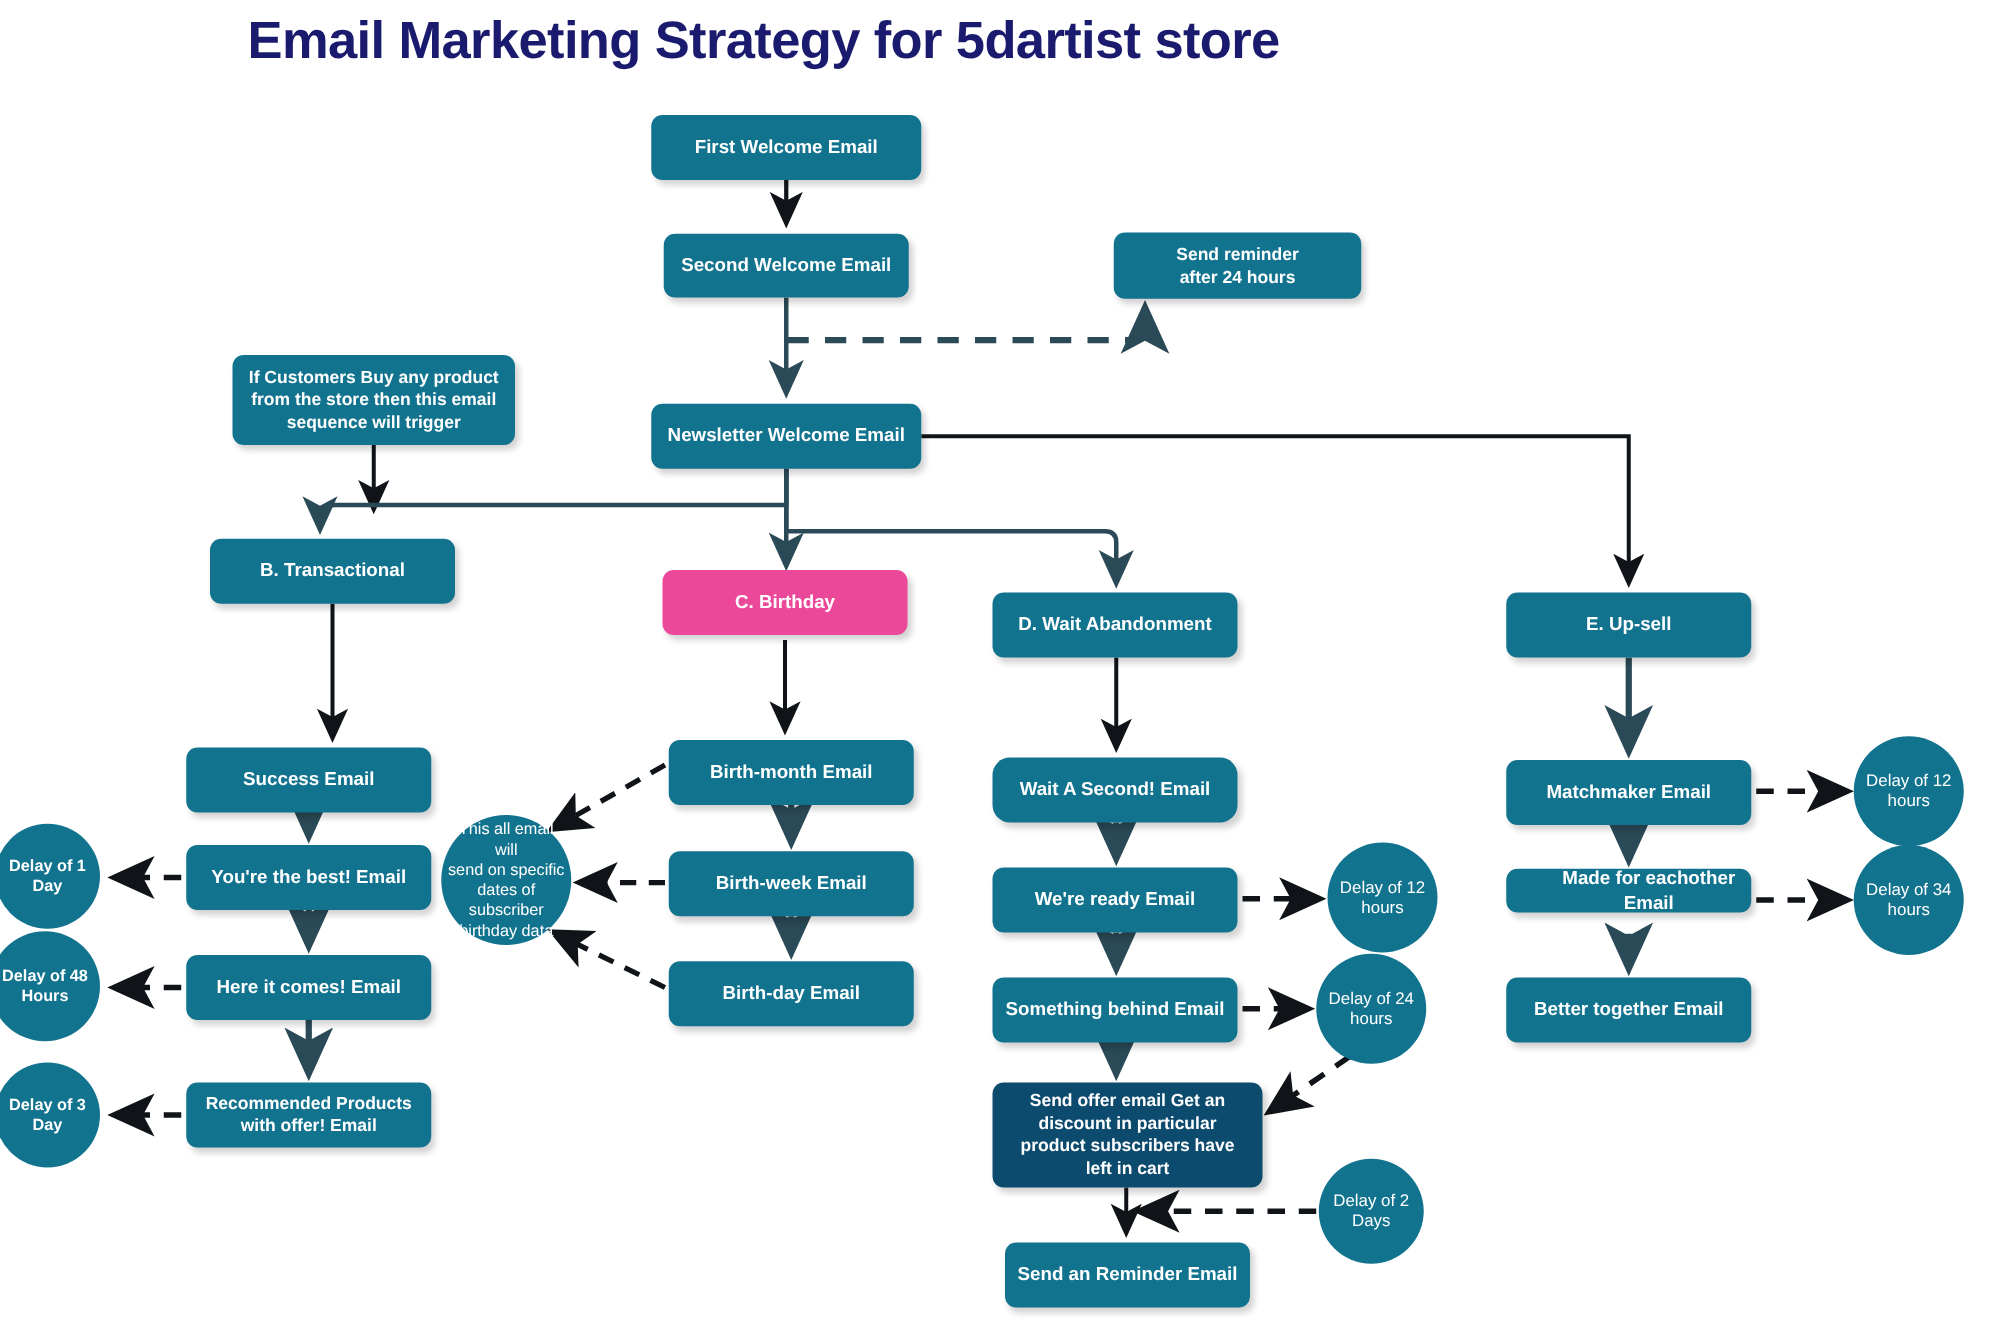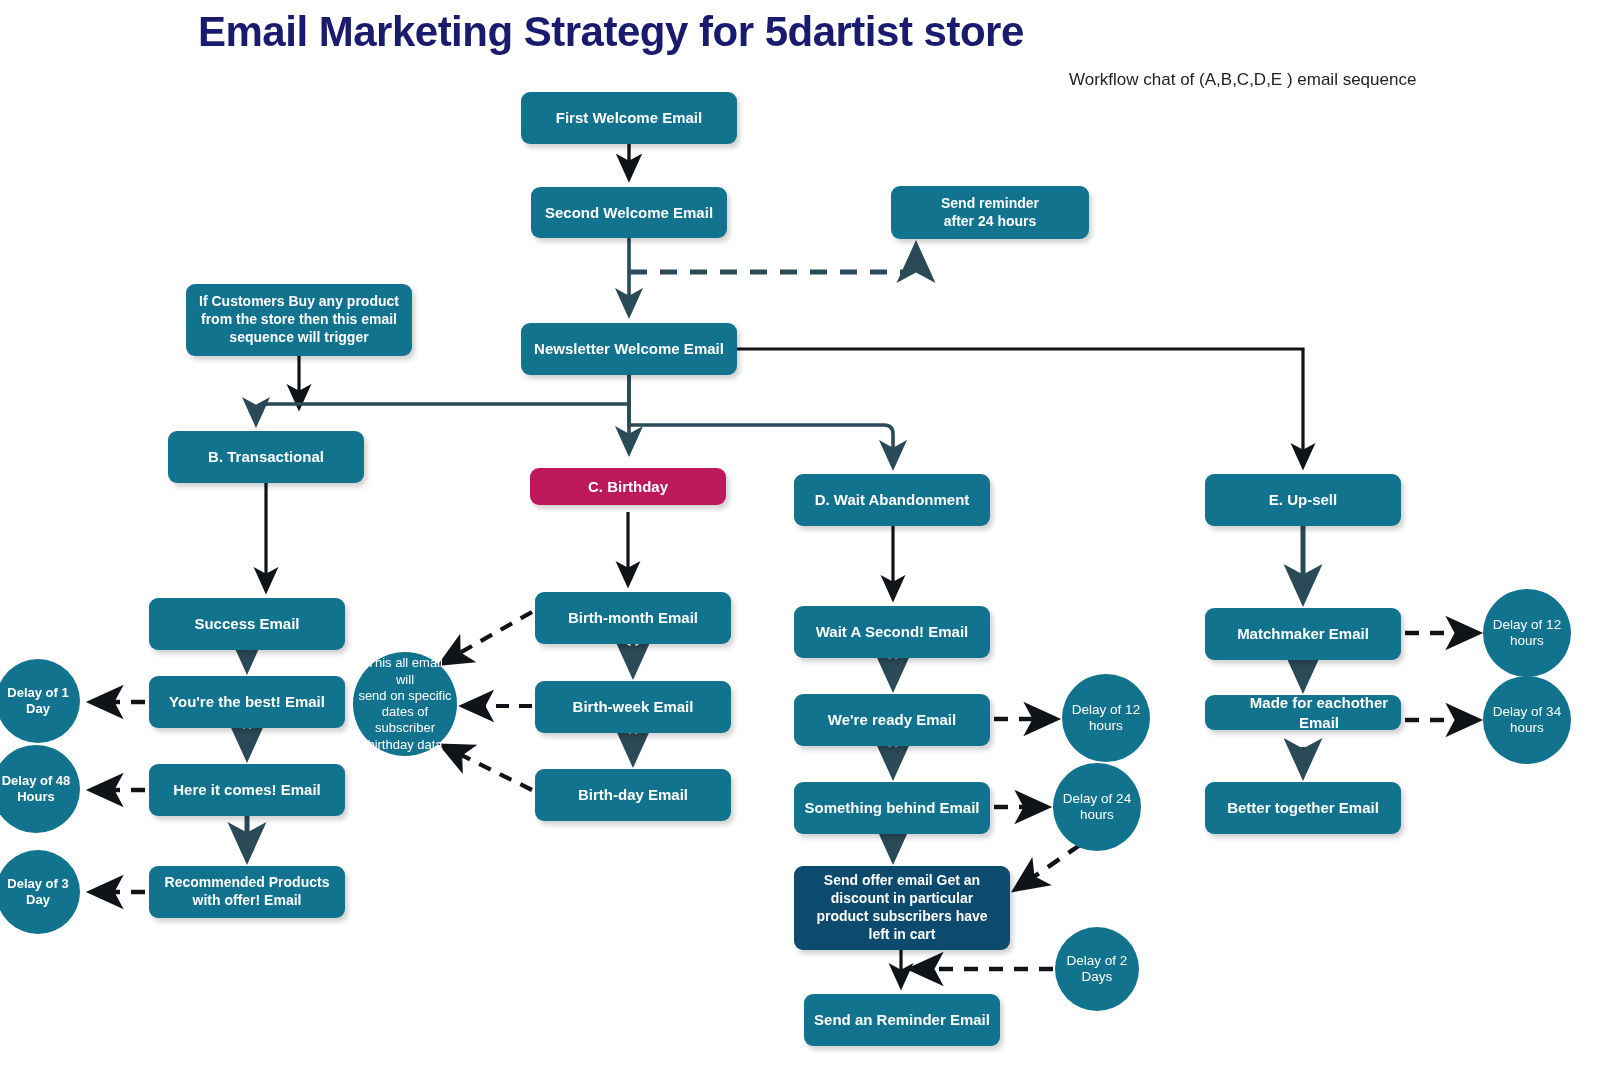--- a/index.html
+++ b/index.html
@@ -41,21 +41,20 @@
   }
   .circle.thin{font-weight:400;font-size:13.5px;}
   .circle.note{font-weight:400;font-size:13px;line-height:1.25;}
 </style>
 </head>
 <body>
 
 <div id="canvas">
 
   <div class="title">Email Marketing Strategy for 5dartist store</div>
-  <div class="subtitle">Workflow chat of (A,B,C,D,E ) email sequence</div>
 
   <svg id="edges" viewBox="0 0 1601 1074">
     <defs>
       <marker id="ar" markerWidth="9" markerHeight="9" refX="7.2" refY="4.5" orient="auto">
         <path d="M0,0.6 L8.6,4.5 L0,8.4 L2.1,4.5 Z" fill="#2b4a57"></path>
       </marker>
       <marker id="ark" markerWidth="9" markerHeight="9" refX="7.2" refY="4.5" orient="auto">
         <path d="M0,0.6 L8.6,4.5 L0,8.4 L2.1,4.5 Z" fill="#101418"></path>
       </marker>
     </defs>
@@ -171,31 +170,31 @@
     </g>
   </svg>
 
   <div id="nodes">
       <div class="node" style="left: 521px; top: 92px; width: 216px; height: 52px; background: rgb(18, 115, 143);">First Welcome Email</div>
       <div class="node" style="left: 531px; top: 187px; width: 196px; height: 51px; background: rgb(18, 115, 143);">Second Welcome Email</div>
       <div class="node multiline" style="left: 891px; top: 186px; width: 198px; height: 53px; background: rgb(18, 115, 143);">Send reminder<br>after 24 hours</div>
       <div class="node" style="left: 521px; top: 323px; width: 216px; height: 52px; background: rgb(18, 115, 143);">Newsletter Welcome Email</div>
       <div class="node multiline" style="left: 186px; top: 284px; width: 226px; height: 72px; background: rgb(18, 115, 143);">If Customers Buy any product<br>from the store then this email<br>sequence will trigger</div>
       <div class="node" style="left: 168px; top: 431px; width: 196px; height: 52px; background: rgb(18, 115, 143);">B. Transactional</div>
-      <div class="node" style="left: 530px; top: 468px; width: 196px; height: 37px; background: #be185d;">C. Birthday</div>
+      <div class="node" style="left: 530px; top: 456px; width: 196px; height: 52px; background: #ec4899;">C. Birthday</div>
       <div class="node" style="left: 794px; top: 474px; width: 196px; height: 52px; background: rgb(18, 115, 143);">D. Wait Abandonment</div>
       <div class="node" style="left: 1205px; top: 474px; width: 196px; height: 52px; background: rgb(18, 115, 143);">E. Up-sell</div>
       <div class="node" style="left: 149px; top: 598px; width: 196px; height: 52px; background: rgb(18, 115, 143);">Success Email</div>
       <div class="node" style="left: 149px; top: 676px; width: 196px; height: 52px; background: rgb(18, 115, 143);">You're the best! Email</div>
       <div class="node" style="left: 149px; top: 764px; width: 196px; height: 52px; background: rgb(18, 115, 143);">Here it comes! Email</div>
       <div class="node multiline" style="left: 149px; top: 866px; width: 196px; height: 52px; background: rgb(18, 115, 143);">Recommended Products<br>with offer! Email</div>
       <div class="node" style="left: 535px; top: 592px; width: 196px; height: 52px; background: rgb(18, 115, 143);">Birth-month Email</div>
       <div class="node" style="left: 535px; top: 681px; width: 196px; height: 52px; background: rgb(18, 115, 143);">Birth-week Email</div>
       <div class="node" style="left: 535px; top: 769px; width: 196px; height: 52px; background: rgb(18, 115, 143);">Birth-day Email</div>
-      <div class="node" style="left: 794px; top: 606px; width: 196px; height: 52px; background: rgb(18, 115, 143);">Wait A Second! Email</div>
+      <div class="node" style="left: 794px; top: 606px; width: 196px; height: 52px; background: rgb(18, 115, 143); border-radius: 14px;">Wait A Second! Email</div>
       <div class="node" style="left: 794px; top: 694px; width: 196px; height: 52px; background: rgb(18, 115, 143);">We're ready Email</div>
       <div class="node" style="left: 794px; top: 782px; width: 196px; height: 52px; background: rgb(18, 115, 143);">Something behind Email</div>
       <div class="node multiline" style="left: 794px; top: 866px; width: 216px; height: 84px; background: #0c4a6e;">Send offer email Get an<br>discount in particular<br>product subscribers have<br>left in cart</div>
       <div class="node" style="left: 804px; top: 994px; width: 196px; height: 52px; background: rgb(18, 115, 143);">Send an Reminder Email</div>
       <div class="node" style="left: 1205px; top: 608px; width: 196px; height: 52px; background: rgb(18, 115, 143);">Matchmaker Email</div>
       <div class="node" style="left: 1205px; top: 695px; width: 196px; height: 35px; background: rgb(18, 115, 143); padding-left: 40px;">Made for eachother Email</div>
       <div class="node" style="left: 1205px; top: 782px; width: 196px; height: 52px; background: rgb(18, 115, 143);">Better together Email</div>
     </div>
   <div id="circles">
       <div class="circle" style="left: -4px; top: 659px; width: 84px; height: 84px; background: rgb(18, 115, 143);">Delay of 1<br>Day</div>

